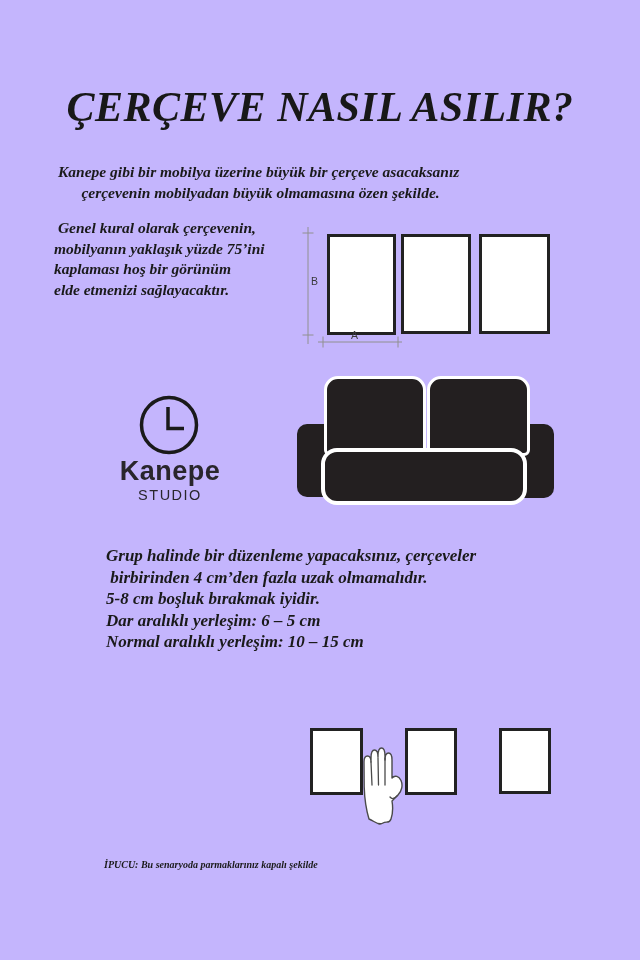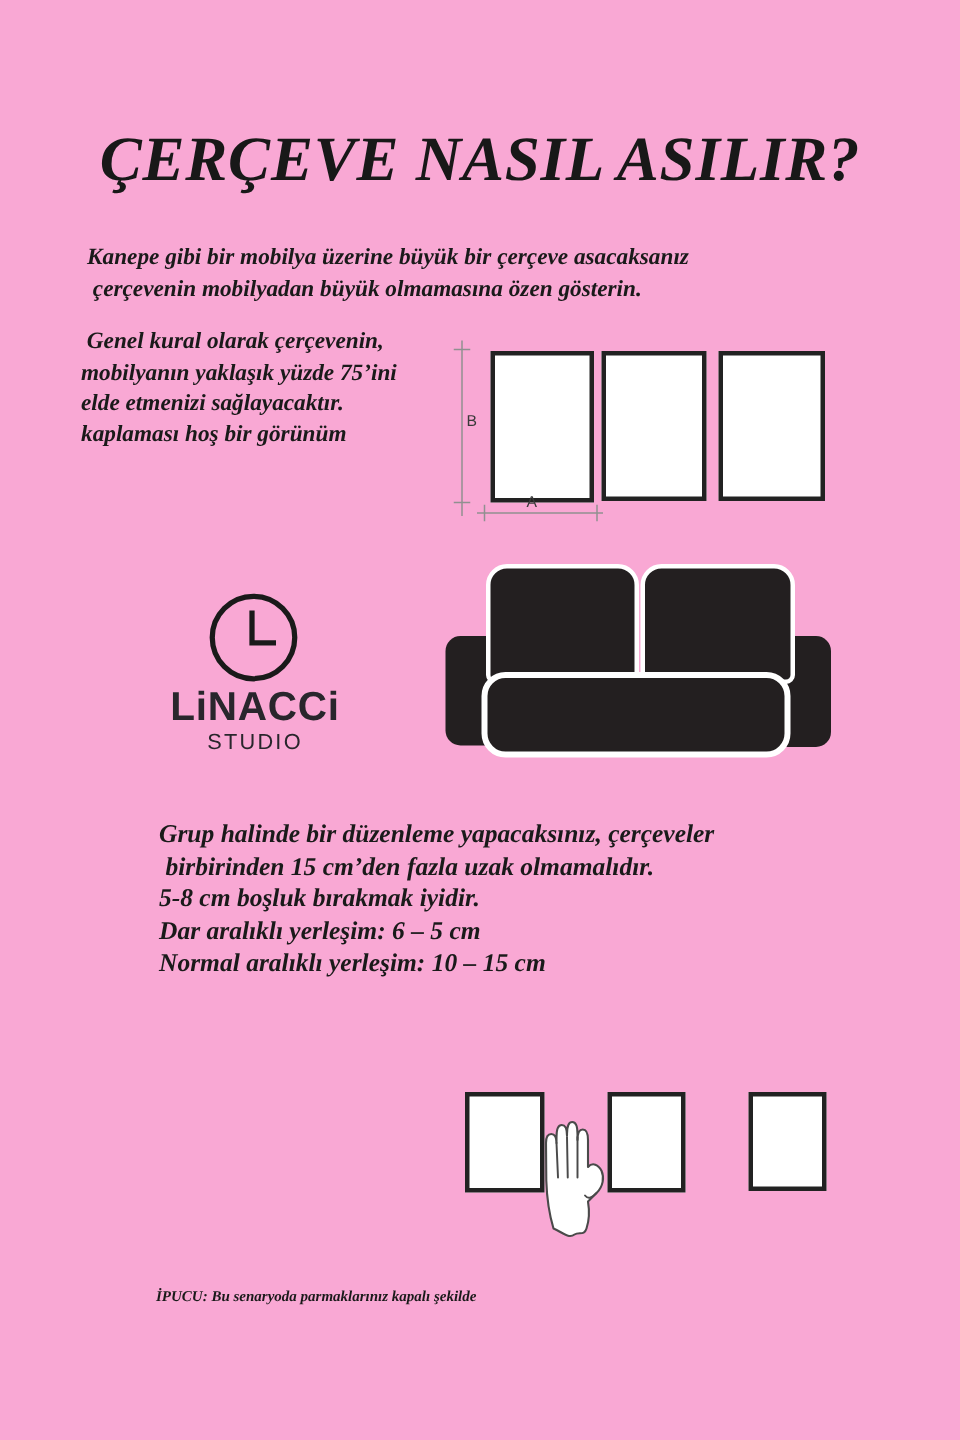--- a/index.html
+++ b/index.html
@@ -1,35 +1,35 @@
 <!DOCTYPE html>
 <html><head>
 <meta charset="utf-8">
 <style>
   html, body { margin: 0; padding: 0; background: #ffffff; }
   body { font-family: "Liberation Serif", serif; color: #1a1a1a; }
   .page {
     position: relative;
     width: 640px;
     height: 960px;
-    background: #f9a8d4;
+    background: #c4b5fd;
     overflow: hidden;
   }
   .abs { position: absolute; }
   
   .title {
     top: 83px; left: 0; width: 640px;
     text-align: center;
     font-style: italic; font-weight: 700;
     font-size: 42px; letter-spacing: 0.5px;
     color: #181818;
   }
   
   .textblock div { white-space: pre; font-style: italic; font-weight: 700; }
-  .intro { top: 161px; left: 58px; font-size: 15.5px; line-height: 21px; }
+  .intro { top: 161px; left: 58px; font-size: 15.5px; line-height: 21px; text-align: center; }
   .rule  { top: 218px; left: 54px; font-size: 15.5px; line-height: 20.5px; }
   .spacing { top: 545px; left: 106px; font-size: 17px; line-height: 21.5px; }
   .tip   { top: 855px; left: 95px; font-size: 10px; line-height: 19.5px; }
   .tip .tip-line1 { margin-left: 9px; }
   
   .diagram1 { top: 226px; left: 296px; width: 260px; height: 125px; }
   .dim-svg { position: absolute; top: 0; left: 0; }
   .frame { position: absolute; border: 3px solid #222; background: #fff; box-sizing: border-box; }
   .d1-f1 { left: 31px;  top: 8px; width: 69px; height: 101px; }
   .d1-f2 { left: 105px; top: 8px; width: 70px; height: 100px; }
@@ -72,28 +72,28 @@
 </style>
 </head>
 <body>
 
 <div class="page">
 
   <div class="abs title">ÇERÇEVE NASIL ASILIR?</div>
 
   <div class="abs textblock intro">
     <div>Kanepe gibi bir mobilya üzerine büyük bir çerçeve asacaksanız</div>
-    <div> çerçevenin mobilyadan büyük olmamasına özen gösterin.</div>
+    <div> çerçevenin mobilyadan büyük olmamasına özen şekilde.</div>
   </div>
 
   <div class="abs textblock rule">
     <div> Genel kural olarak çerçevenin,</div>
     <div>mobilyanın yaklaşık yüzde 75’ini</div>
+    <div>kaplaması hoş bir görünüm</div>
     <div>elde etmenizi sağlayacaktır.</div>
-    <div>kaplaması hoş bir görünüm</div>
   </div>
 
   <div class="abs diagram1">
     <svg class="dim-svg" width="260" height="125" viewBox="0 0 260 125">
       <g stroke="#909090" stroke-width="1" fill="none">
         <path d="M 12 1 V 118"></path>
         <path d="M 6.5 7 H 17.5"></path>
         <path d="M 6.5 109 H 17.5"></path>
         <path d="M 22 116 H 106"></path>
         <path d="M 27 110.5 V 121.5"></path>
@@ -105,35 +105,35 @@
     <div class="frame d1-f2"></div>
     <div class="frame d1-f3"></div>
     <span class="dim-label label-a">A</span>
   </div>
 
   <div class="abs logo">
     <svg class="clock" width="62" height="62" viewBox="0 0 62 62">
       <circle cx="31" cy="31" r="27.5" fill="none" stroke="#1a1a1a" stroke-width="3.5"></circle>
       <path d="M 30 13 L 30 34.5 L 46 34.5" fill="none" stroke="#1a1a1a" stroke-width="3.5"></path>
     </svg>
-    <div class="wordmark">LiNACCi</div>
+    <div class="wordmark">Kanepe</div>
     <div class="studio">STUDIO</div>
   </div>
 
   <div class="abs sofa">
     <div class="arm-left"></div>
     <div class="arm-right"></div>
     <div class="back-left"></div>
     <div class="back-right"></div>
     <div class="seat"></div>
   </div>
 
   <div class="abs textblock spacing">
     <div>Grup halinde bir düzenleme yapacaksınız, çerçeveler</div>
-    <div> birbirinden 15 cm’den fazla uzak olmamalıdır.</div>
+    <div> birbirinden 4 cm’den fazla uzak olmamalıdır.</div>
     <div>5-8 cm boşluk bırakmak iyidir.</div>
     <div>Dar aralıklı yerleşim: 6 – 5 cm</div>
     <div>Normal aralıklı yerleşim: 10 – 15 cm</div>
   </div>
 
   <div class="abs diagram2">
     <div class="frame d2-f1"></div>
     <div class="frame d2-f2"></div>
     <div class="frame d2-f3"></div>
     <svg class="hand" width="44" height="82" viewBox="0 0 44 82">

